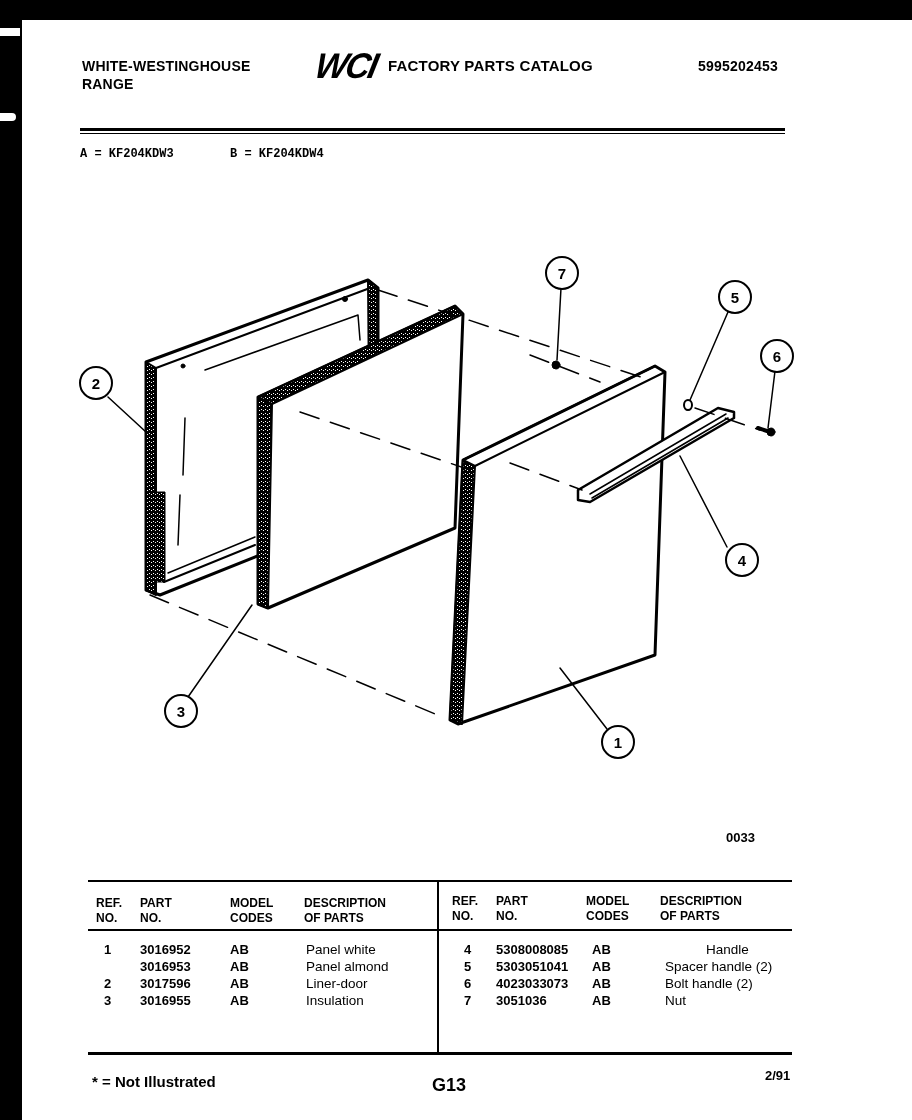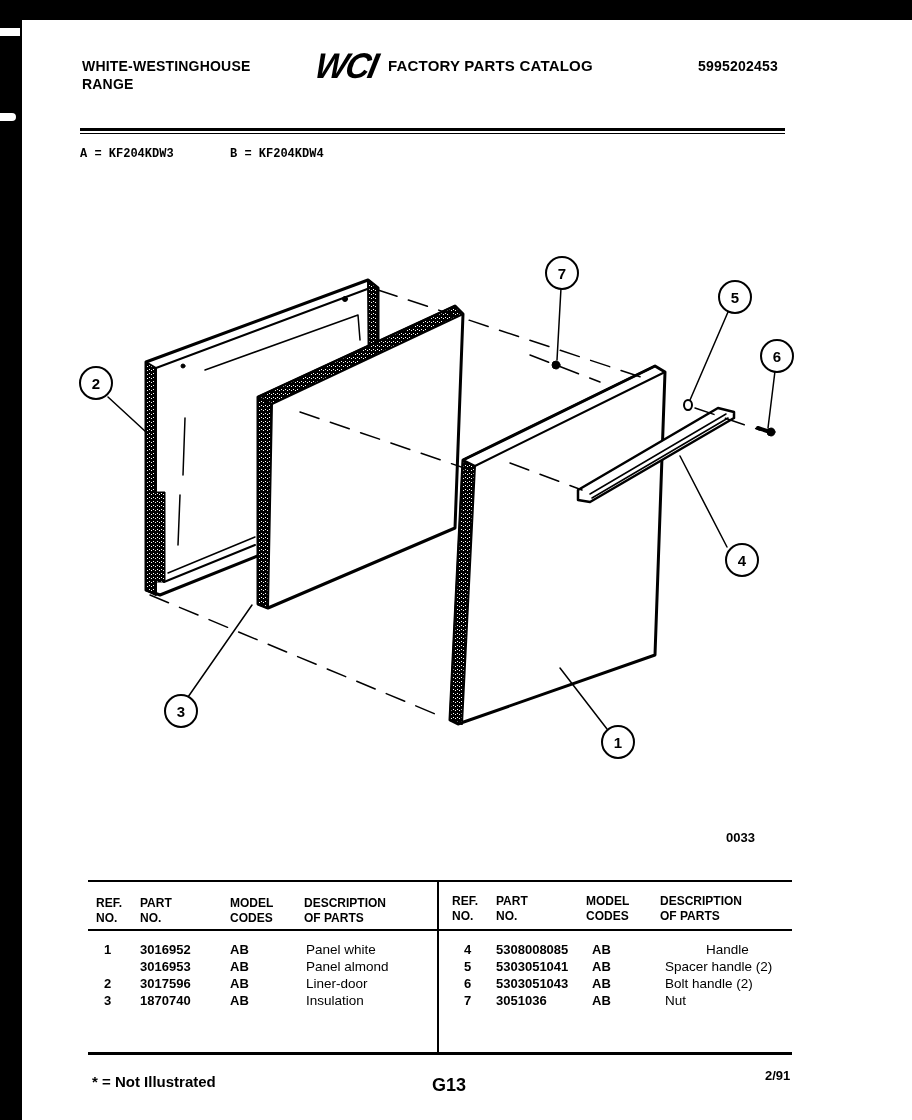--- a/index.html
+++ b/index.html
@@ -190,40 +190,40 @@
   <div class="td desc" style="left:306px; top:958px;">Panel almond</div>
 </div>
 <div>
   <div class="td" style="left:104px; top:975px;">2</div>
   <div class="td" style="left:140px; top:975px;">3017596</div>
   <div class="td" style="left:230px; top:975px;">AB</div>
   <div class="td desc" style="left:306px; top:975px;">Liner-door</div>
 </div>
 <div>
   <div class="td" style="left:104px; top:992px;">3</div>
-  <div class="td" style="left:140px; top:992px;">1870740</div>
+  <div class="td" style="left:140px; top:992px;">3016955</div>
   <div class="td" style="left:230px; top:992px;">AB</div>
   <div class="td desc" style="left:306px; top:992px;">Insulation</div>
 </div>
 
 <div>
   <div class="td" style="left:464px; top:941px;">4</div>
   <div class="td" style="left:496px; top:941px;">5308008085</div>
   <div class="td" style="left:592px; top:941px;">AB</div>
   <div class="td desc" style="left:665px; top:941px;margin-left:41px;">Handle</div>
 </div>
 <div>
   <div class="td" style="left:464px; top:958px;">5</div>
   <div class="td" style="left:496px; top:958px;">5303051041</div>
   <div class="td" style="left:592px; top:958px;">AB</div>
   <div class="td desc" style="left:665px; top:958px;">Spacer handle (2)</div>
 </div>
 <div>
   <div class="td" style="left:464px; top:975px;">6</div>
-  <div class="td" style="left:496px; top:975px;">5303051043</div>
+  <div class="td" style="left:496px; top:975px;">4023033073</div>
   <div class="td" style="left:592px; top:975px;">AB</div>
   <div class="td desc" style="left:665px; top:975px;">Bolt handle (2)</div>
 </div>
 <div>
   <div class="td" style="left:464px; top:992px;">7</div>
   <div class="td" style="left:496px; top:992px;">3051036</div>
   <div class="td" style="left:592px; top:992px;">AB</div>
   <div class="td desc" style="left:665px; top:992px;">Nut</div>
 </div>
 

